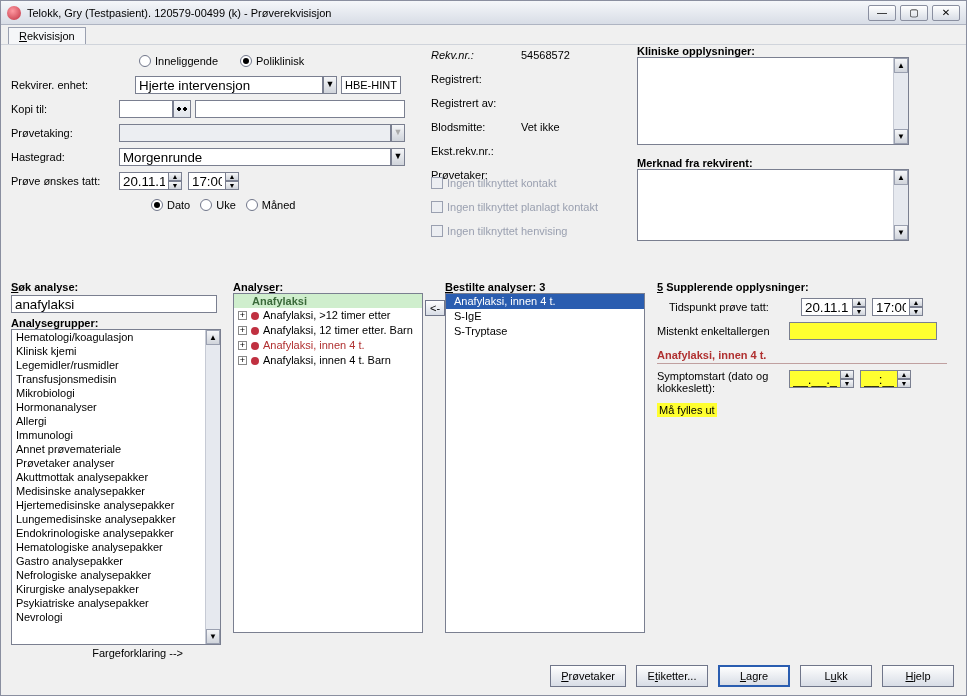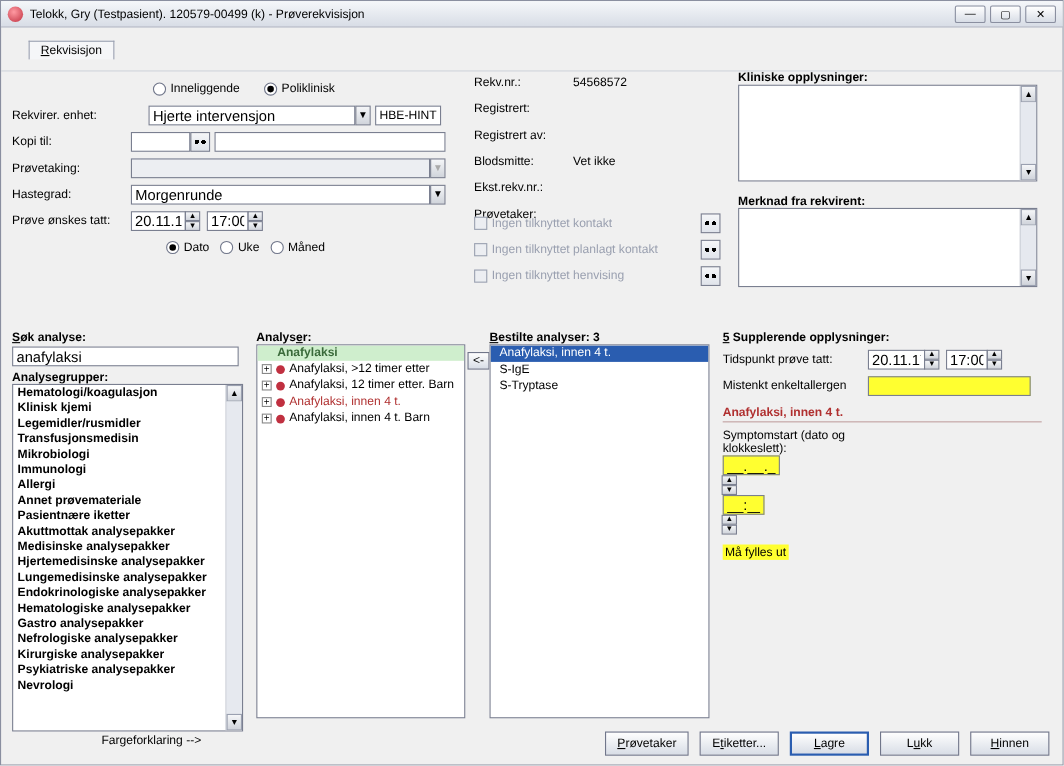--- a/index.html
+++ b/index.html
@@ -23,21 +23,21 @@
     height: 24px;
     background: linear-gradient(#f5f7fa,#d8dde6);
     display: flex; align-items: center;
     padding: 0 6px;
     border-bottom: 1px solid #aeb4c2;
   }
   .titlebar .appicon { width: 14px; height: 14px; border-radius: 50%; background: radial-gradient(circle at 40% 35%, #ff9aa2, #c03040); margin-right: 6px; }
   .titlebar .title { flex: 1; }
   .winbtns { display:flex; gap:4px; }
   .winbtn { width:28px; height:16px; border:1px solid #8a8fa0; background:linear-gradient(#fff,#d8dde6); font-size:10px; display:flex;align-items:center;justify-content:center; border-radius:2px; cursor:pointer;}
-  .menubar { height: 40px; padding: 2px 25px; display:flex; align-items:center; border-bottom:1px solid #d0d4db;}
+  .menubar { height: 20px; padding: 2px 7px; display:flex; align-items:center; border-bottom:1px solid #d0d4db;}
   .tab { padding: 2px 10px; border: 1px solid #9aa0b0; border-bottom: none; background: #f5f6f8; position: relative; top:1px;}
   .tab u { text-decoration: underline; }
   .workarea { flex:1; position:relative; padding: 6px 10px 0 10px; }
   .row { display:flex; align-items:center; margin-bottom:4px; min-height:20px; }
   .lbl { color:#000; }
   .field { border:1px solid #7a7f90; background:#fff; height:18px; padding:1px 3px; }
   .field.yellow { background:#ffff30; }
   .dd { display:inline-block; width:14px; height:18px; border:1px solid #7a7f90; background:linear-gradient(#f5f6f8,#d0d4db); text-align:center; line-height:14px; font-size:9px; cursor:pointer;}
   .bino { width:18px; height:18px; display:inline-flex; align-items:center;justify-content:center; border:1px solid #7a7f90; background:linear-gradient(#f5f6f8,#e0e4eb); cursor:pointer;}
   .bino::before { content:""; width:12px;height:8px; background:
@@ -159,21 +159,21 @@
         <span class="radio"></span>
           <span>Uke</span>
         <span style="width:10px;"></span>
         <span class="radio"></span>
           <span>Måned</span>
       </div>
     </div>
 
     <div style="position:absolute; left:430px; top:0; width:230px;">
       <div class="row">
-          <span style="width:90px;">Rekv.nr.:</span>
+          <span style="width:90px;font-style:italic;">Rekv.nr.:</span>
           <span>54568572</span>
         </div>
       <div class="row">
           <span>Registrert:</span>
         </div>
       <div class="row">
           <span>Registrert av:</span>
         </div>
       <div class="row">
           <span style="width:90px;">Blodsmitte:</span>
@@ -206,21 +206,21 @@
           <span class="bino"></span>
         </div>
       <div class="row">
           <span class="bino"></span>
         </div>
       <div class="row">
           <span class="bino"></span>
         </div>
     </div>
 
-    <div style="position:absolute; left:670px; top:0; width:272px;">
+    <div style="position:absolute; left:636px; top:0; width:272px;">
       <div class="bold">Kliniske opplysninger:</div>
       <div class="textarea scroll-y" style="height:88px;">
         <div class="scrollbar">
             <div class="sb-btn">▲</div>
             <div class="sb-track"></div>
             <div class="sb-btn">▼</div>
           </div>
       </div>
       <div style="height:12px;"></div>
       <div class="bold">Merknad fra rekvirent:</div>
@@ -230,31 +230,32 @@
             <div class="sb-track"></div>
             <div class="sb-btn">▼</div>
           </div>
       </div>
     </div>
 
     <div style="position:absolute; left:10px; top:236px; width:172px;">
       <div class="bold"><span class="ul">S</span>øk analyse:</div>
       <input class="field" style="width: 206px; margin-top: 2px;" value="anafylaksi">
       <div class="bold" style="margin-top:4px;">Analysegrupper:</div>
-      <div class="listbox scroll-y" style="height:316px; width:210px;font-weight:bold;">
+      <div class="listbox scroll-y" style="height:316px; width:210px;">
         <div id="grupper-items">
             <div class="item">Hematologi/koagulasjon</div>
             <div class="item">Klinisk kjemi</div>
             <div class="item">Legemidler/rusmidler</div>
             <div class="item">Transfusjonsmedisin</div>
             <div class="item">Mikrobiologi</div>
+            <div class="item">Hormonanalyser</div>
+            <div class="item">Allergi</div>
             <div class="item">Immunologi</div>
-            <div class="item">Allergi</div>
             <div class="item">Annet prøvemateriale</div>
-            <div class="item">Pasientnære iketter</div>
+            <div class="item">Prøvetaker analyser</div>
             <div class="item">Akuttmottak analysepakker</div>
             <div class="item">Medisinske analysepakker</div>
             <div class="item">Hjertemedisinske analysepakker</div>
             <div class="item">Lungemedisinske analysepakker</div>
             <div class="item">Endokrinologiske analysepakker</div>
             <div class="item">Hematologiske analysepakker</div>
             <div class="item">Gastro analysepakker</div>
             <div class="item">Nefrologiske analysepakker</div>
             <div class="item">Kirurgiske analysepakker</div>
             <div class="item">Psykiatriske analysepakker</div>
@@ -318,21 +319,21 @@
               <span class="dot" style="visibility: hidden;"></span>
               <span>S-Tryptase</span>
             </div>
           </div>
       </div>
     </div>
 
     <div style="position:absolute; left:656px; top:236px; width:290px;">
       <div class="bold"><span class="ul">5</span> Supplerende opplysninger:</div>
 
-      <div class="row" style="margin-top:4px;">
+      <div class="row" style="margin-top:4px;margin-left:12px;">
         <span style="width:132px;">Tidspunkt prøve tatt:</span>
         <input class="spin" style="width: 52px;" value="20.11.17">
         <span class="spinbtns">
             <span class="sbn">▲</span>
             <span class="sbn">▼</span>
           </span>
         <span style="width:6px;"></span>
         <input class="spin" style="width: 38px;" value="17:00">
         <span class="spinbtns">
             <span class="sbn">▲</span>
@@ -343,21 +344,21 @@
       <div class="row">
         <span style="width:132px;">Mistenkt enkeltallergen</span>
         <input class="field yellow" style="width: 148px;">
       </div>
 
       <div style="margin-top:8px;">
         <span class="sep-red">Anafylaksi, innen 4 t.</span>
         <div style="border-top:1px solid #c0a0a0; margin-top:2px;"></div>
       </div>
 
-      <div class="row" style="align-items:flex-start; margin-top:6px;flex-direction:column;">
+      <div class="row" style="align-items:flex-start; margin-top:6px;">
         <span style="width:132px;">Symptomstart (dato og klokkeslett):</span>
         <input class="spin hl-yellow" style="width: 52px;" value="__.__.__">
         <span class="spinbtns">
             <span class="sbn">▲</span>
             <span class="sbn">▼</span>
           </span>
         <span style="width:6px;"></span>
         <input class="spin hl-yellow" style="width: 38px;" value="__:__">
         <span class="spinbtns">
             <span class="sbn">▲</span>
@@ -384,18 +385,18 @@
           <span class="ul">L</span>
           <span>agre</span>
         </div>
       <div class="button">
           <span>L</span>
           <span class="ul">u</span>
           <span>kk</span>
         </div>
       <div class="button">
           <span class="ul">H</span>
-          <span>innen</span>
+          <span>jelp</span>
         </div>
     </div>
 
   </div>
 </div>
 
 </body></html>

